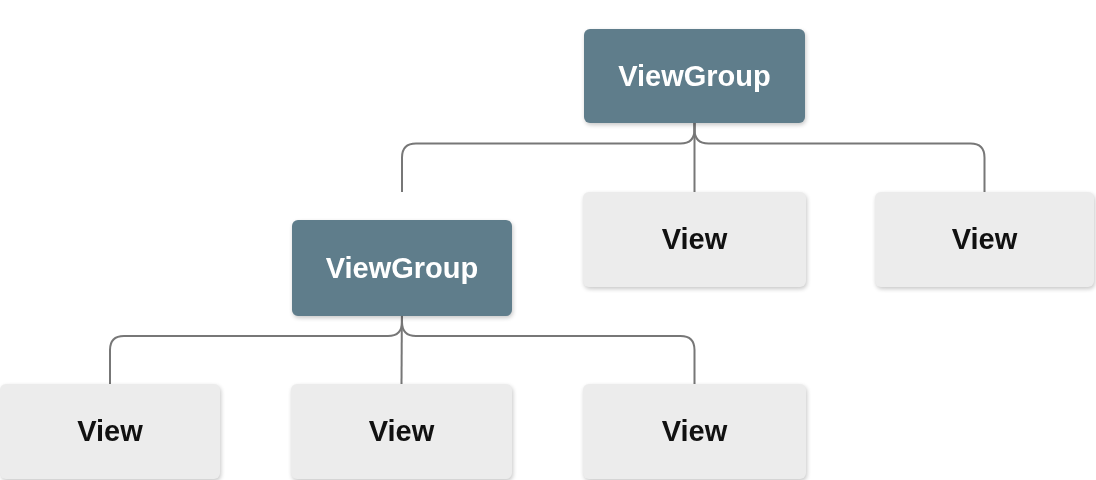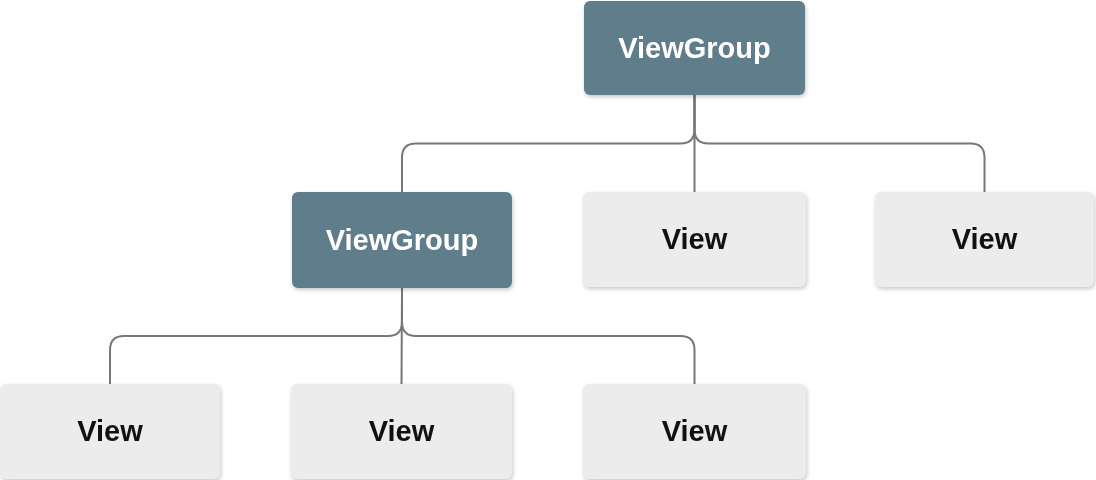--- a/index.html
+++ b/index.html
@@ -41,20 +41,21 @@
     font-weight: bold;
     font-size: 29px;
     letter-spacing: 0;
     box-shadow: 1px 2px 4px rgba(0,0,0,0.22);
     box-sizing: border-box;
     user-select: none;
   }
   .node.group {
     background: var(--group-fill, #5f7d8b);
     color: var(--group-text, #ffffff);
+    margin-top: 28px;
   }
   .node.view {
     background: var(--view-fill, #ececec);
     color: var(--view-text, #111111);
   }
 </style>
 </head>
 <body style="--group-fill: #5f7d8b; --group-text: #ffffff; --view-fill: #ececec; --view-text: #111111; --edge-color: #777777; background: rgb(255, 255, 255);">
 
 <div id="diagram-canvas">

